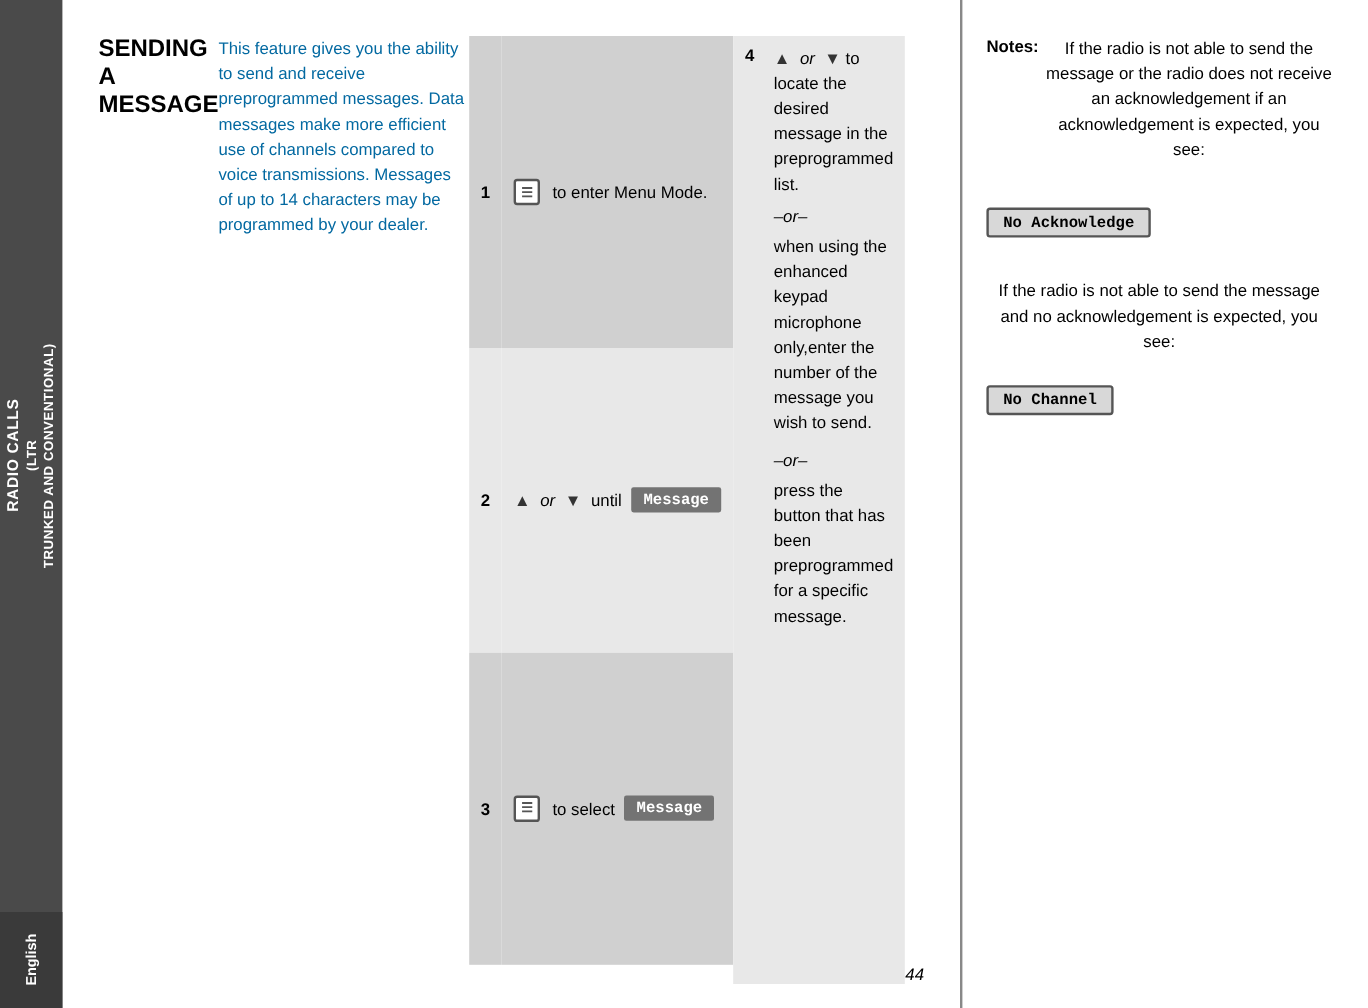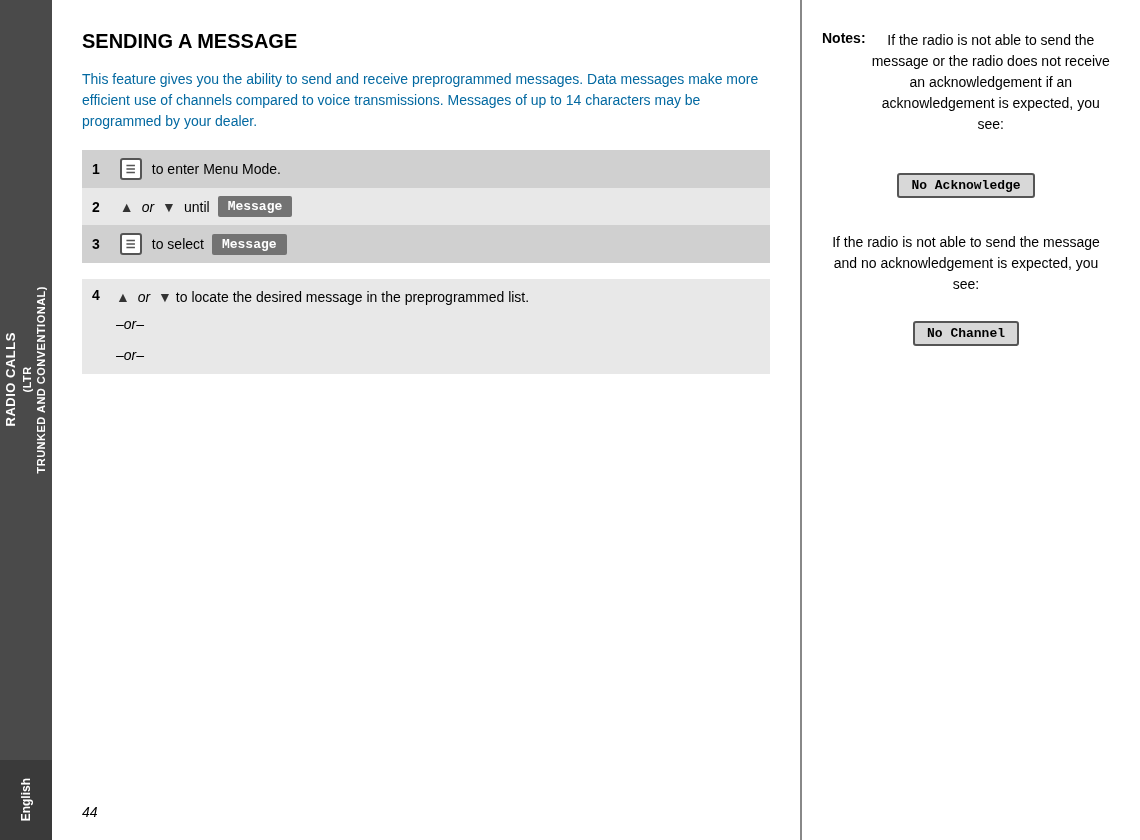--- a/index.html
+++ b/index.html
@@ -70,21 +70,21 @@
       flex-direction: row;
       height: 840px;
       overflow: hidden;
     }
 
     
     .left-column {
       flex: 1;
       padding: 30px 30px 20px 30px;
       display: flex;
-      flex-direction: column;
+      flex-direction: row;
     }
 
     
     .right-column {
       width: 340px;
       padding: 30px 30px 20px 20px;
       border-left: 2px solid #888;
       flex-shrink: 0;
     }
 
@@ -213,21 +213,20 @@
       font-size: 13px;
       font-weight: bold;
       padding: 3px 12px;
       color: #000;
       margin: 10px 0 16px 0;
       text-align: center;
     }
 
     .display-box-container {
       display: flex;
-      justify-content: center;
       margin: 6px 0 18px 0;
     }
 
     .notes-second {
       margin-top: 8px;
     }
 
     
     .step4-row {
       display: flex;
@@ -318,23 +317,29 @@
     <div class="step4-row">
       <div class="step4-num">4</div>
       <div class="step4-content">
         <span class="arrow-icon">▲</span>
         <span style="font-style:italic; margin: 0 4px;"> or </span>
         <span class="arrow-icon">▼</span>
         <span> to locate the desired message in the preprogrammed list.</span>
         <div style="margin-top:6px;">
           <span style="font-style:italic;">–or–</span>
         </div>
+        <div style="margin-top:4px;">
+          when using the enhanced keypad microphone only,enter the number of the message you wish to send.
+        </div>
         <div style="margin-top:10px;">
           <span style="font-style:italic;">–or–</span>
         </div>
+        <div style="margin-top:4px;">
+          press the button that has been preprogrammed for a specific message.
+        </div>
       </div>
     </div>
 
     <div class="page-number">44</div>
 
   </div>
 
   <div class="right-column">
 
     <div class="notes-first">

